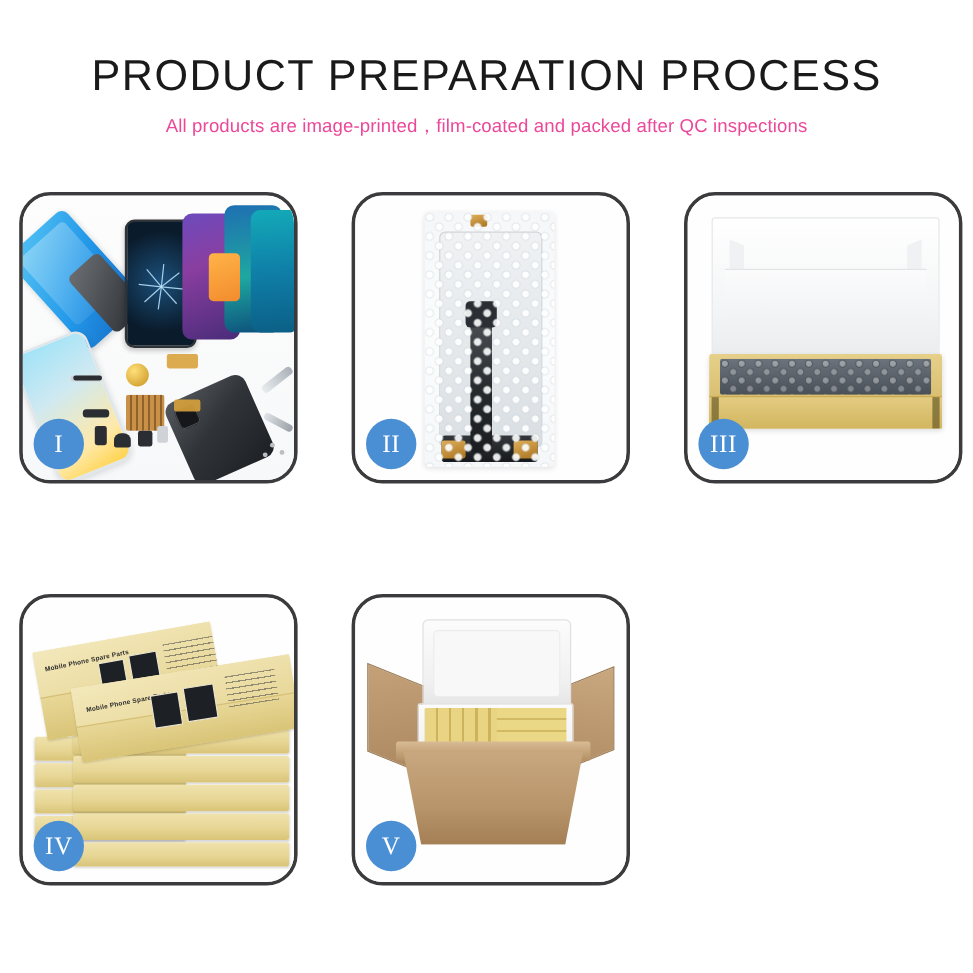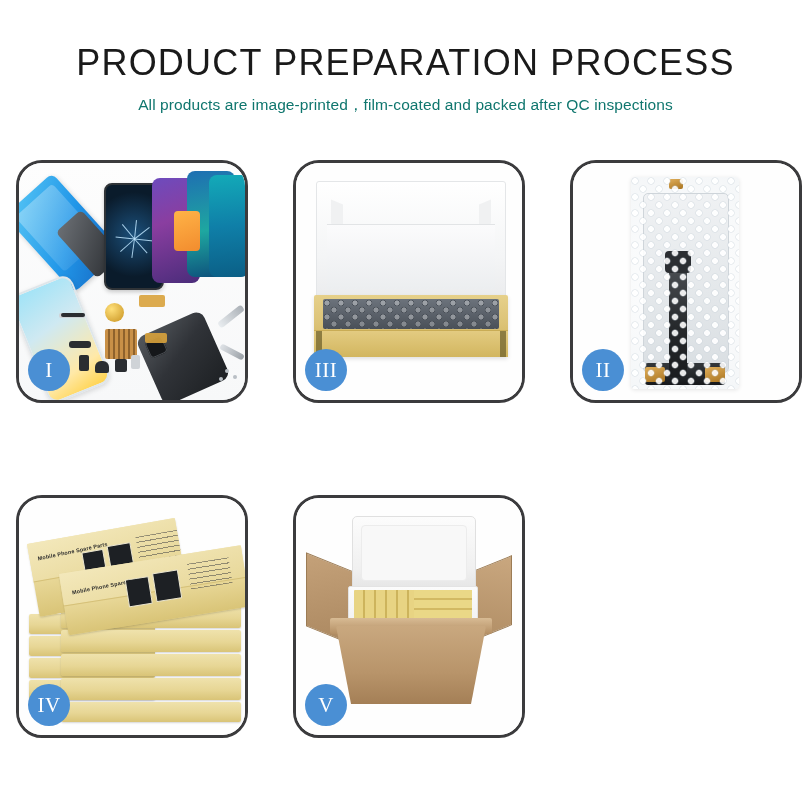--- a/index.html
+++ b/index.html
@@ -10,21 +10,21 @@
   }
   .page{width:811px;height:811px;position:relative;background:#fff;}
 
   
   .header{width:100%;text-align:center;padding-top:44px;box-sizing:border-box;}
   .title{
     font-size:36px;letter-spacing:1.2px;color:#1a1a1a;
     font-weight:400;line-height:1.05;white-space:nowrap;
   }
   .subtitle{
-    margin-top:13px;font-size:15.5px;color:#0f766e;font-weight:400;
+    margin-top:13px;font-size:15.5px;color:#ec4899;font-weight:400;
     white-space:nowrap;letter-spacing:.1px;
   }
 
   
   .grid{
     position:absolute;left:16px;top:160px;width:779px;
     display:grid;grid-template-columns:232px 232px 232px;
     grid-template-rows:243px 243px;
     column-gap:45px;row-gap:92px;
   }
@@ -310,53 +310,53 @@
         <div class="tool"></div>
         <div class="tool2"></div>
         <div class="screw" style="left:206px;top:206px;"></div>
         <div class="screw" style="left:214px;top:212px;"></div>
         <div class="screw" style="left:200px;top:214px;"></div>
       </div>
       <div class="badge">I</div>
     </div>
 
     <div class="panel">
+      <div class="stage p2">
+        <div class="bagwrap">
+          <div class="bag"></div>
+          <div class="screenpanel"></div>
+          <div class="tab-top"></div>
+          <div class="flexcable"></div>
+          <div class="blackband"></div>
+          <div class="conn" style="left:14px;top:190px;"></div>
+          <div class="conn" style="left:74px;top:190px;"></div>
+          <div class="bubbles"></div>
+        </div>
+      </div>
+      <div class="badge">II</div>
+    </div>
+
+    <div class="panel">
       <div class="stage p3">
         <div class="lid">
           <div class="lidear-l"></div>
           <div class="lidear-r"></div>
         </div>
         <div class="traywrap">
           <div class="tray"></div>
           <div class="tray-in"></div>
           <div class="tray-front"></div>
           <div class="tray-cornL"></div>
           <div class="tray-cornR"></div>
         </div>
       </div>
       <div class="badge">III</div>
     </div>
 
     <div class="panel">
-      <div class="stage p2">
-        <div class="bagwrap">
-          <div class="bag"></div>
-          <div class="screenpanel"></div>
-          <div class="tab-top"></div>
-          <div class="flexcable"></div>
-          <div class="blackband"></div>
-          <div class="conn" style="left:14px;top:190px;"></div>
-          <div class="conn" style="left:74px;top:190px;"></div>
-          <div class="bubbles"></div>
-        </div>
-      </div>
-      <div class="badge">II</div>
-    </div>
-
-    <div class="panel">
       <div class="stage p4">
         <div class="stack">
 
           <div class="sbox" style="left:4px;top:100px;width:126px;height:20px;"></div>
           <div class="sbox" style="left:4px;top:122px;width:126px;height:20px;"></div>
           <div class="sbox" style="left:4px;top:144px;width:126px;height:20px;"></div>
           <div class="sbox" style="left:4px;top:166px;width:126px;height:20px;"></div>
 
           <div class="sbox" style="left:36px;top:92px;width:180px;height:22px;"></div>
           <div class="sbox" style="left:36px;top:116px;width:180px;height:22px;"></div>

